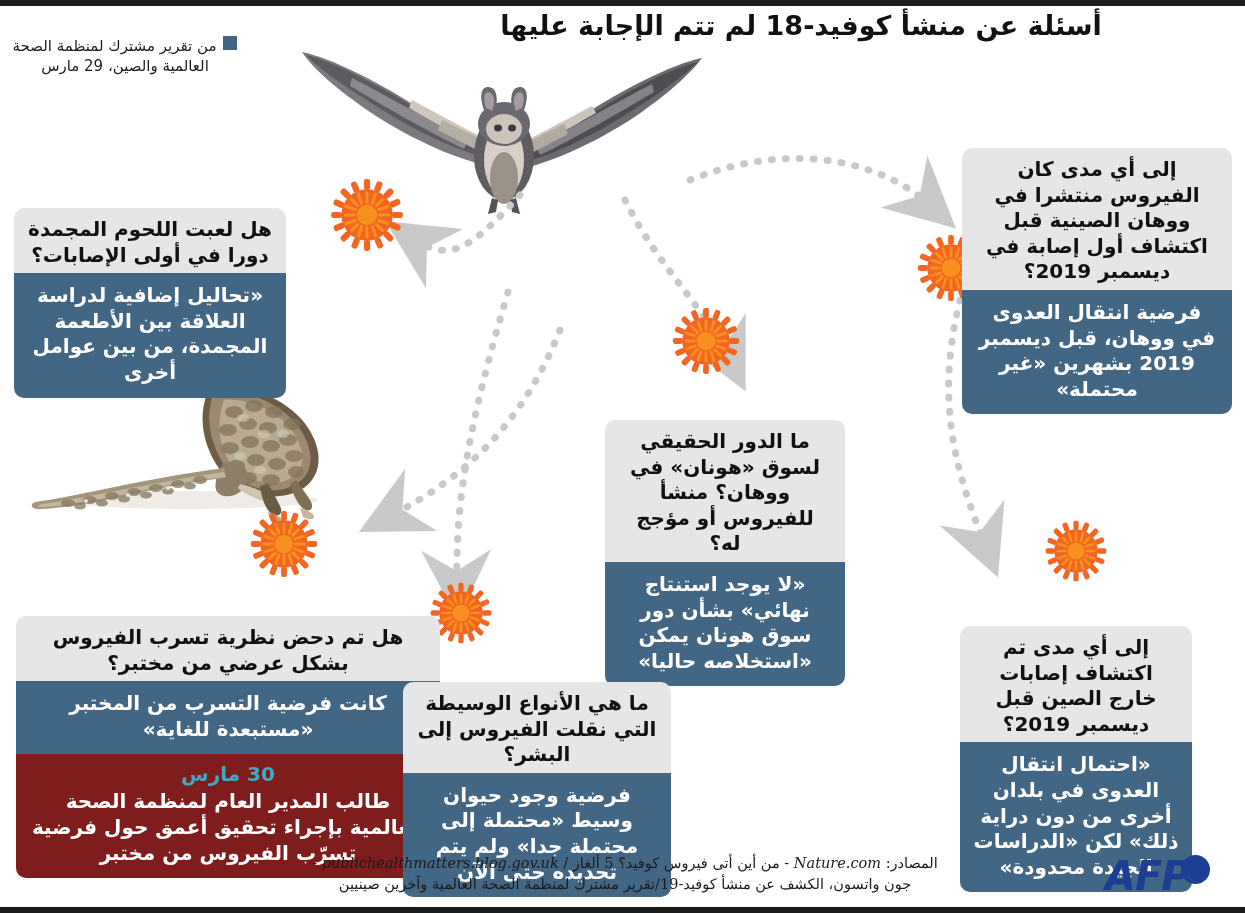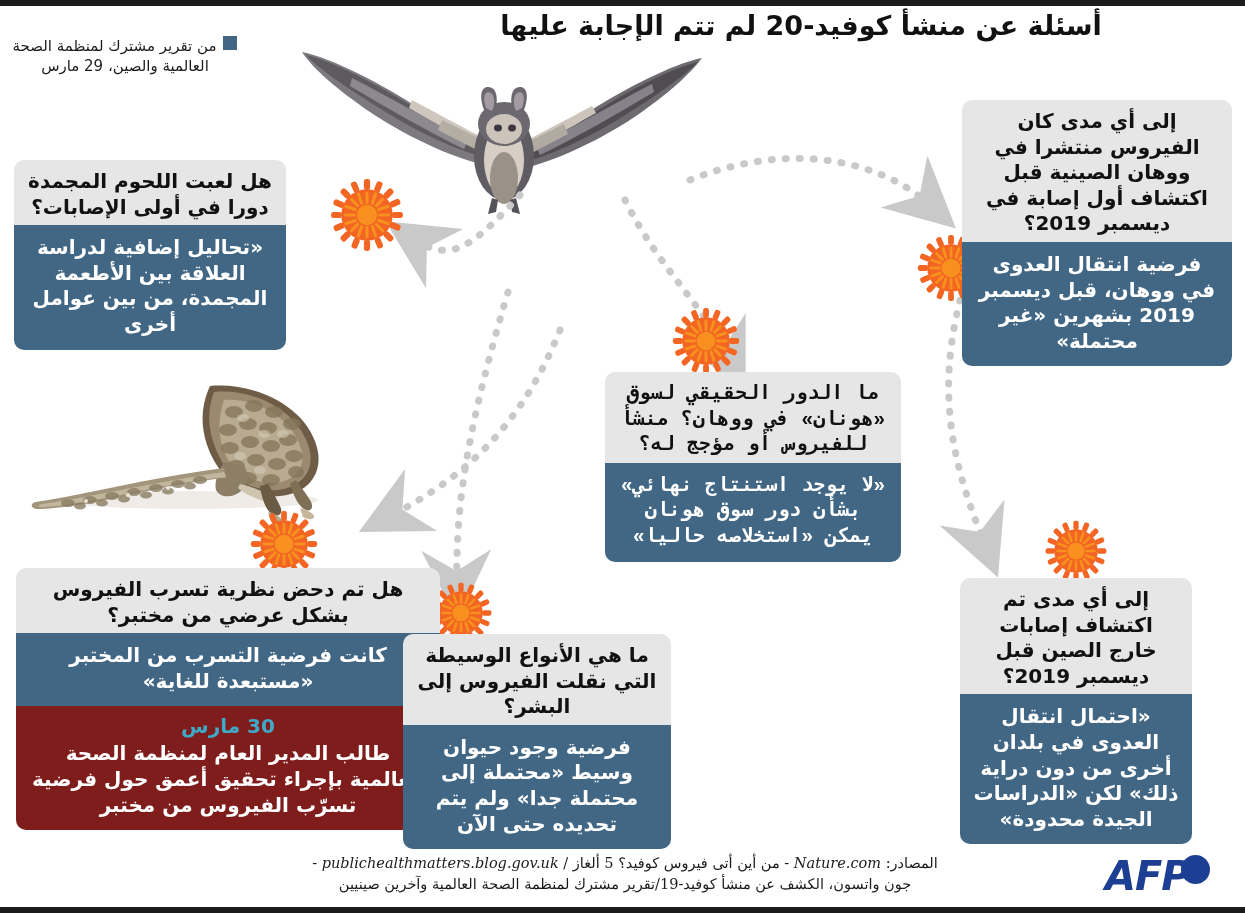--- a/index.html
+++ b/index.html
@@ -75,20 +75,21 @@
   .card { position: absolute; direction: rtl; }
   .q {
     background: #e6e6e6;
     border-radius: 10px;
     padding: 9px 13px 11px 13px;
     font-size: 20px;
     font-weight: bold;
     line-height: 1.28;
     color: #111111;
     text-align: center;
+    margin-top: 48px;
   }
   .a {
     background: #416785;
     border-radius: 10px;
     padding: 10px 13px 12px 13px;
     font-size: 20px;
     font-weight: bold;
     line-height: 1.28;
     color: #ffffff;
     text-align: center;
@@ -152,21 +153,21 @@
   }
 </style>
 </head>
 <body>
 
 <div id="page">
 
   <div class="rule-top"></div>
   <div class="rule-bottom"></div>
 
-  <div class="title">أسئلة عن منشأ كوفيد-20 لم تتم الإجابة عليها</div>
+  <div class="title">أسئلة عن منشأ كوفيد-18 لم تتم الإجابة عليها</div>
 
   <div class="legend">
     <span class="legend-sq"></span><span>من تقرير مشترك لمنظمة الصحة العالمية والصين، 29 مارس</span>
   </div>
 
   <div class="art" style="left:292px; top:28px; width:420px; height:190px;">
     <svg width="420" height="190" viewBox="0 0 420 190">
       <g>
 
         <path d="M10,24 C40,30 90,56 130,82 C160,100 185,116 205,122 L200,138 C170,134 120,112 78,84 C46,62 22,42 10,24 Z" fill="#7d7a7f"></path>
@@ -556,21 +557,21 @@
   <div class="card" style="left:14px; top:160px; width:272px;">
     <div class="q sharp-bot">هل لعبت اللحوم المجمدة دورا في أولى الإصابات؟</div>
     <div class="a sharp-top">«تحاليل إضافية لدراسة العلاقة بين الأطعمة المجمدة، من بين عوامل أخرى</div>
   </div>
 
   <div class="card" style="left:962px; top:100px; width:270px;">
     <div class="q sharp-bot">إلى أي مدى كان الفيروس منتشرا في ووهان الصينية قبل اكتشاف أول إصابة في ديسمبر 2019؟</div>
     <div class="a sharp-top">فرضية انتقال العدوى في ووهان، قبل ديسمبر 2019 بشهرين «غير محتملة»</div>
   </div>
 
-  <div class="card" style="left:605px; top:372px; width:296px;font-family:Liberation Mono, monospace;">
+  <div class="card" style="left:605px; top:372px; width:240px;">
     <div class="q sharp-bot">ما الدور الحقيقي لسوق «هونان» في ووهان؟ منشأ للفيروس أو مؤجج له؟</div>
     <div class="a sharp-top">«لا يوجد استنتاج نهائي» بشأن دور سوق هونان يمكن «استخلاصه حاليا»</div>
   </div>
 
   <div class="card" style="left:16px; top:568px; width:424px;">
     <div class="q sharp-bot">هل تم دحض نظرية تسرب الفيروس بشكل عرضي من مختبر؟</div>
     <div class="a sharp-top" style="border-bottom-left-radius:0; border-bottom-right-radius:0;">كانت فرضية التسرب من المختبر «مستبعدة للغاية»</div>
     <div class="note">
       <div class="note-date">30 مارس</div>
       <div class="note-body">طالب المدير العام لمنظمة الصحة العالمية بإجراء تحقيق أعمق حول فرضية تسرّب الفيروس من مختبر</div>

